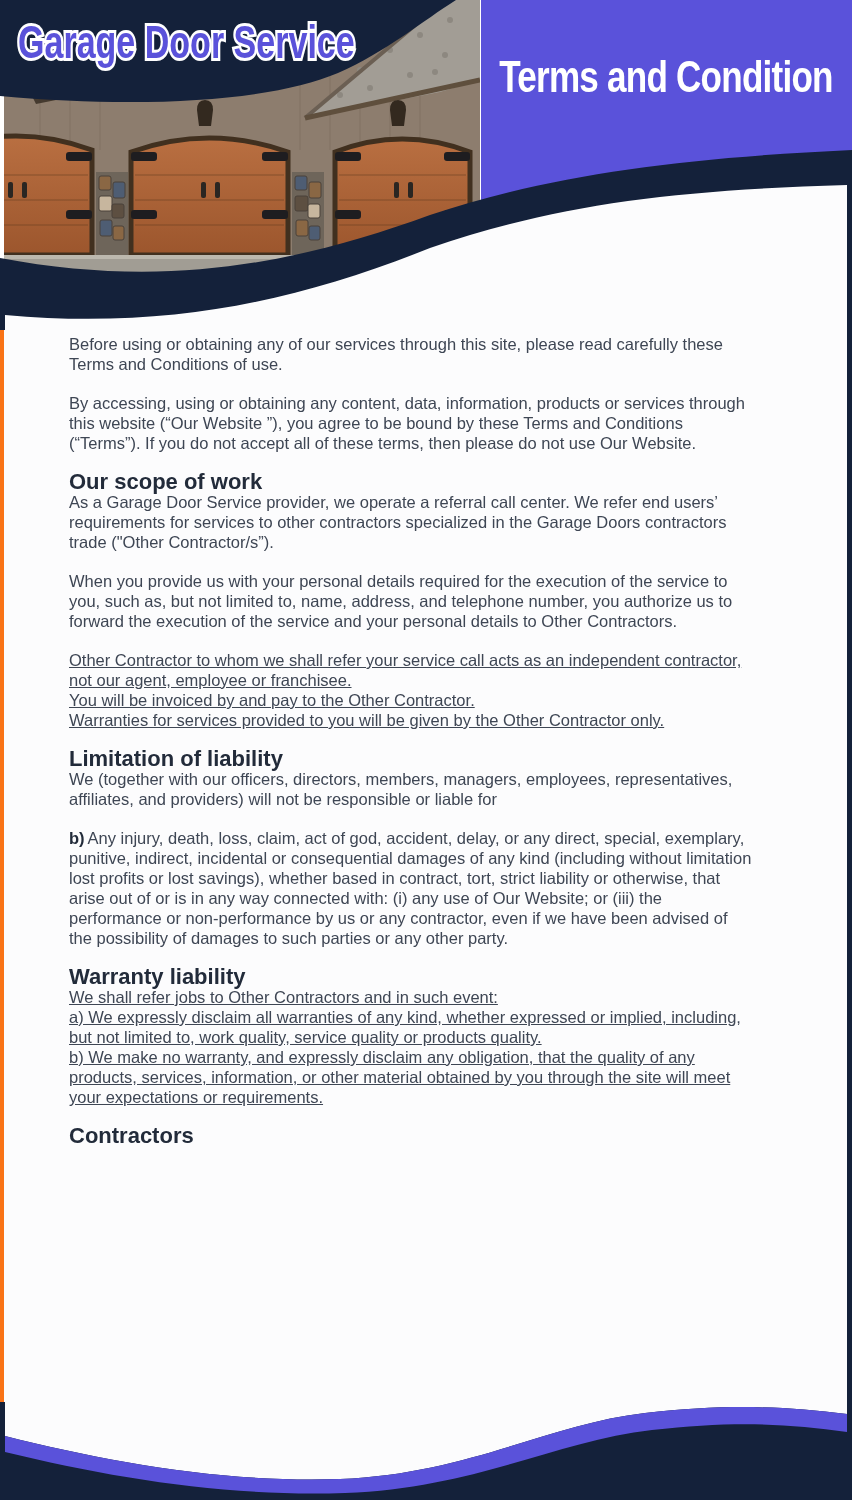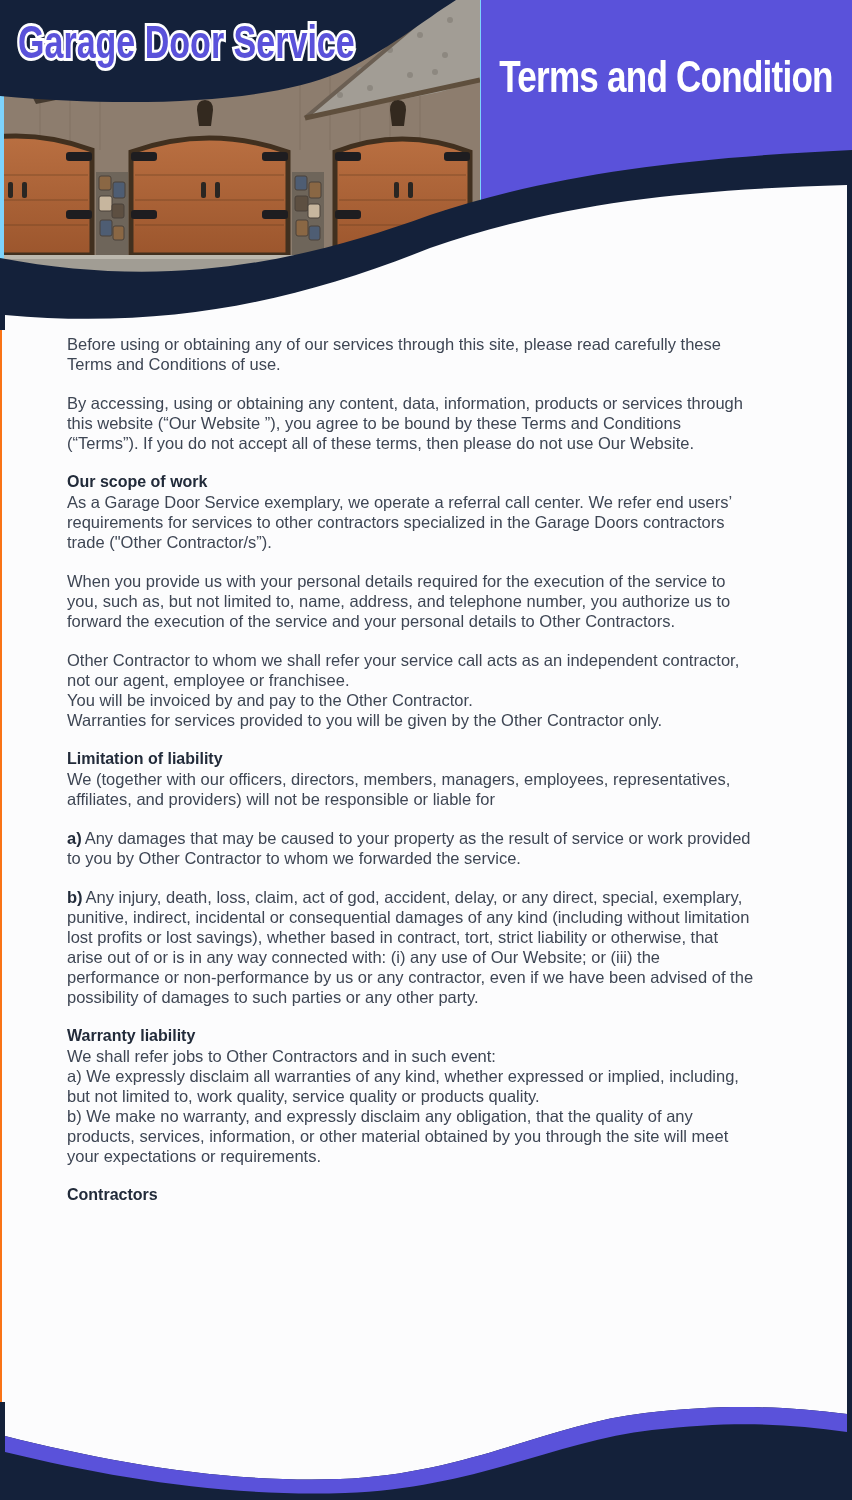--- a/index.html
+++ b/index.html
@@ -1,20 +1,20 @@
 <!DOCTYPE html>
 <html><head>
 <meta charset="utf-8">
 <style>
   html,body{margin:0;padding:0;background:#14213a;}
   .page{
     position:relative;
     width:852px;height:1500px;
     margin:0 auto;
-    background:#7dd3fc;
+    background:#ffffff;
     overflow:hidden;
     font-family:"Liberation Sans", sans-serif;
   }
   
   .header{position:relative;width:852px;height:330px;}
   .header svg{display:block;}
   .logo-text{
     font-family:"Liberation Sans", sans-serif;
     font-weight:bold;
     letter-spacing:0px;
@@ -23,37 +23,37 @@
     font-family:"Liberation Sans", sans-serif;
     font-weight:bold;
     letter-spacing:-1px;
   }
   
   .content{
     box-sizing:border-box;
     width:852px;
     min-height:1072px;
     background:#fcfcfd;
-    border-left:2px solid #f97316;
+    border-left:4px solid #f97316;
     border-right:5px solid #14213a;
     padding:4px 93px 0 65px;
     color:#3e4654;
     font-size:16.5px;
     line-height:20px;
   }
   .content p{margin:0 0 19px 0;}
   .content h3{
     margin:0;
-    font-size:16px;
+    font-size:22px;
     line-height:20px;
     font-weight:bold;
     color:#222b3a;
   }
   .content section{margin:0;}
-  .pre{white-space:pre-line;}
+  .pre{white-space:pre-line;text-decoration:underline;}
   .lead{font-weight:bold;color:#222b3a;margin-right:3px;}
   
   .footer{position:relative;width:852px;height:98px;}
   .footer svg{display:block;}
 </style>
 </head>
 <body>
 
 <div class="page">
 
@@ -193,37 +193,36 @@
     </svg>
   </div>
 
   <main class="content">
 
     <p>Before using or obtaining any of our services through this site, please read carefully these Terms and Conditions of use.</p>
     <p>By accessing, using or obtaining any content, data, information, products or services through this website (“Our Website ”), you agree to be bound by these Terms and Conditions (“Terms”). If you do not accept all of these terms, then please do not use Our Website.</p>
 
     <section>
       <h3>Our scope of work</h3>
-      <p>As a Garage Door Service exemplary, we operate a referral call center. We refer end users’ requirements for services to other contractors specialized in the Garage Doors contractors trade ("Other Contractor/s”).</p>
+      <p>As a Garage Door Service provider, we operate a referral call center. We refer end users’ requirements for services to other contractors specialized in the Garage Doors contractors trade ("Other Contractor/s”).</p>
     </section>
 
     <section>
       <p>When you provide us with your personal details required for the execution of the service to you, such as, but not limited to, name, address, and telephone number, you authorize us to forward the execution of the service and your personal details to Other Contractors.</p>
     </section>
 
     <section>
       <p class="pre">Other Contractor to whom we shall refer your service call acts as an independent contractor, not our agent, employee or franchisee.
 You will be invoiced by and pay to the Other Contractor.
 Warranties for services provided to you will be given by the Other Contractor only.</p>
     </section>
 
     <section>
       <h3>Limitation of liability</h3>
       <p>We (together with our officers, directors, members, managers, employees, representatives, affiliates, and providers) will not be responsible or liable for</p>
-      <p><span class="lead">a)</span><span>Any damages that may be caused to your property as the result of service or work provided to you by Other Contractor to whom we forwarded the service.</span></p>
       <p><span class="lead">b)</span><span>Any injury, death, loss, claim, act of god, accident, delay, or any direct, special, exemplary, punitive, indirect, incidental or consequential damages of any kind (including without limitation lost profits or lost savings), whether based in contract, tort, strict liability or otherwise, that arise out of or is in any way connected with: (i) any use of Our Website; or (iii) the performance or non-performance by us or any contractor, even if we have been advised of the possibility of damages to such parties or any other party.</span></p>
     </section>
 
     <section>
       <h3>Warranty liability</h3>
       <p class="pre">We shall refer jobs to Other Contractors and in such event:
 a) We expressly disclaim all warranties of any kind, whether expressed or implied, including, but not limited to, work quality, service quality or products quality.
 b) We make no warranty, and expressly disclaim any obligation, that the quality of any products, services, information, or other material obtained by you through the site will meet your expectations or requirements.</p>
     </section>
 

